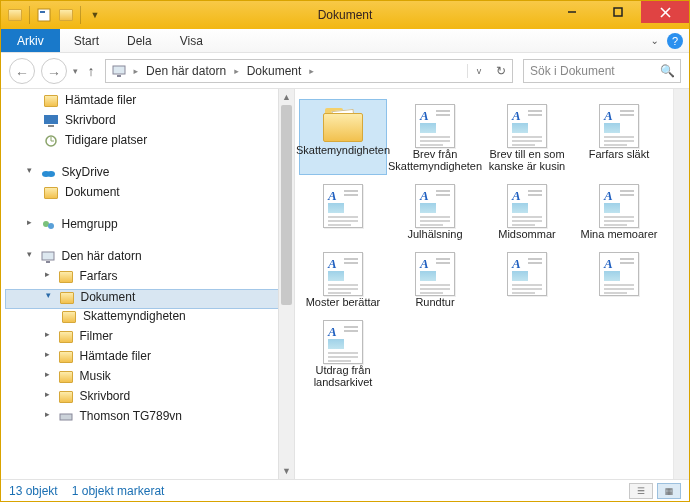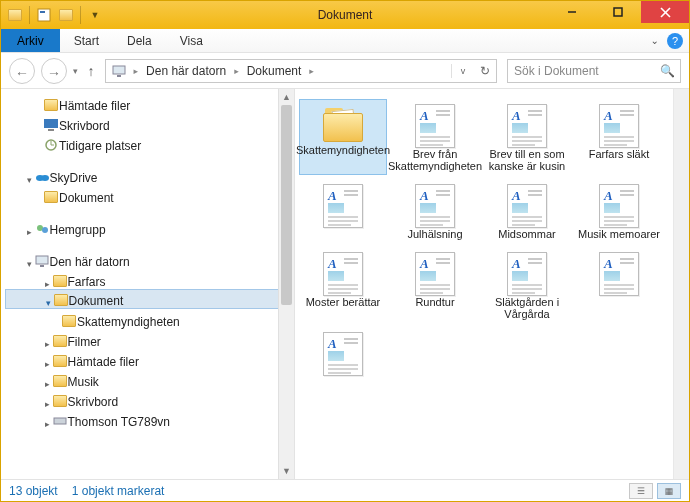--- a/index.html
+++ b/index.html
@@ -7,39 +7,39 @@
   .window { width: 690px; height: 502px; border: 1px solid #d9a300; display: flex; flex-direction: column; }
   .titlebar { height: 28px; background: linear-gradient(#f8c947,#f2b712); display: flex; align-items: center; position: relative; }
   .tb-icons { display: flex; align-items: center; gap: 2px; padding-left: 4px; }
   .tb-icon { width: 20px; height: 20px; display: flex; align-items: center; justify-content: center; }
   .tb-sep { width: 1px; height: 18px; background: rgba(0,0,0,.2); margin: 0 2px;}
   .title { position: absolute; left: 0; right: 0; text-align: center; font-size: 12px; color: #322; pointer-events:none;}
   .winbtns { position: absolute; right: 0; top: 0; display: flex; height: 22px;}
   .winbtn { width: 46px; display: flex; align-items: center; justify-content: center; color:#000; font-size: 12px;}
   .winbtn.close { background: #e04343; color: #fff; width: 48px;}
   .menubar { height: 24px; background: linear-gradient(#fff,#f6f6f6); border-bottom: 1px solid #e3e3e3; display: flex; align-items: stretch; font-size: 12px; color:#333; position:relative;}
-  .menu-arkiv { background: #1979ca; color:#000000; padding: 8px 16px; display:flex; align-items:center;}
+  .menu-arkiv { background: #1979ca; color:#ffffff; padding: 8px 16px; display:flex; align-items:center;}
   .menu-item { padding: 0 14px; display:flex; align-items:center;}
   .menu-right { position:absolute; right:6px; top:0; bottom:0; display:flex; align-items:center; gap:8px;}
   .help { width:16px; height:16px; border-radius:50%; background:#2b90ef; color:#fff; font-size:11px; display:flex; align-items:center; justify-content:center;}
   .navbar { height: 36px; border-bottom:1px solid #e3e3e3; display:flex; align-items:center; gap:6px; padding: 0 8px;}
   .navbtn { width:26px; height:26px; border:1px solid #ccc; border-radius:50%; display:flex; align-items:center; justify-content:center; color:#777; font-size:14px;}
   .uparr { font-size:14px; color:#555; padding:0 4px;}
   .addrbar { flex:1; height:24px; border:1px solid #c8c8c8; display:flex; align-items:center; font-size:12px; color:#333; background:#fff; }
   .addrbar .seg { padding:0 6px; display:flex; align-items:center; height:100%;}
   .addrbar .sep { color:#888; font-size:9px; padding:0 2px;}
   .addrbar .spacer{flex:1}
   .addr-right { display:flex; align-items:center; border-left:1px solid #e0e0e0;}
   .addr-icon { width:22px; display:flex; align-items:center; justify-content:center; color:#666;}
-  .searchbox { width:174px; height:24px; border:1px solid #c8c8c8; display:flex; align-items:center; font-size:12px; color:#888; background:#fff; padding-left:6px; margin-left:4px;}
+  .searchbox { width:158px; height:24px; border:1px solid #c8c8c8; display:flex; align-items:center; font-size:12px; color:#888; background:#fff; padding-left:6px; margin-left:4px;}
   .searchbox .mag { margin-left:auto; width:24px; color:#777; text-align:center;}
   .body { flex:1; display:flex; min-height:0;}
   .tree { width:294px; border-right:1px solid #e3e3e3; overflow:hidden; position:relative; background:#fff;}
   .tree-inner { padding: 4px 0 4px 0; font-size:12px; color:#222;}
-  .titem { display:flex; align-items:flex-end; height:20px; padding-left:24px; white-space:nowrap;}
+  .titem { display:flex; align-items:flex-start; height:20px; padding-left:24px; gap:6px; white-space:nowrap;}
   .titem.l2 { padding-left:42px;}
   .titem.l3 { padding-left:60px;}
   .titem.spacer { height:12px;}
   .titem.sel { background:#d8e6f2; border:1px solid #a3c7e8; height:20px; margin:0 2px 0 4px; padding-left:38px;}
   .ticon { width:16px; height:16px; display:flex; align-items:center; justify-content:center;}
   .tree-scroll { position:absolute; right:0; top:0; bottom:0; width:16px; background:#f0f0f0; border-left:1px solid #e0e0e0; display:flex; flex-direction:column;}
   .tree-scroll .arrow{height:16px; display:flex; align-items:center; justify-content:center; color:#777; font-size:9px;}
   .tree-scroll .thumb{ margin:0 2px; background:#c8c8c8; border-radius:2px; height:200px;}
   .content { flex:1; position:relative; overflow:hidden; background:#fff;}
   .items { display:flex; flex-wrap:wrap; padding:10px 4px; gap:4px 4px; align-content:flex-start;}
@@ -366,21 +366,21 @@
           <div class="item">
             <div class="icon-doc">
               <span class="a">A</span>
               <div class="bar"></div>
               <div class="bar b2"></div>
               <div class="pic"></div>
               <div class="line" style="top:31px"></div>
               <div class="line" style="top:35px"></div>
               <div class="line" style="top:39px;width:60%"></div>
             </div>
-            <span>Musik memoarer</span>
+            <span>Mina memoarer</span>
           </div>
           <div class="item">
             <div class="icon-doc">
               <span class="a">A</span>
               <div class="bar"></div>
               <div class="bar b2"></div>
               <div class="pic"></div>
               <div class="line" style="top:31px"></div>
               <div class="line" style="top:35px"></div>
               <div class="line" style="top:39px;width:60%"></div>
@@ -402,43 +402,43 @@
           <div class="item">
             <div class="icon-doc">
               <span class="a">A</span>
               <div class="bar"></div>
               <div class="bar b2"></div>
               <div class="pic"></div>
               <div class="line" style="top:31px"></div>
               <div class="line" style="top:35px"></div>
               <div class="line" style="top:39px;width:60%"></div>
             </div>
-            <span>Släktgården i Vårgårda</span>
-          </div>
-          <div class="item">
-            <div class="icon-doc">
-              <span class="a">A</span>
-              <div class="bar"></div>
-              <div class="bar b2"></div>
-              <div class="pic"></div>
-              <div class="line" style="top:31px"></div>
-              <div class="line" style="top:35px"></div>
-              <div class="line" style="top:39px;width:60%"></div>
-            </div>
-          </div>
-          <div class="item">
-            <div class="icon-doc">
-              <span class="a">A</span>
-              <div class="bar"></div>
-              <div class="bar b2"></div>
-              <div class="pic"></div>
-              <div class="line" style="top:31px"></div>
-              <div class="line" style="top:35px"></div>
-              <div class="line" style="top:39px;width:60%"></div>
-            </div>
+          </div>
+          <div class="item">
+            <div class="icon-doc">
+              <span class="a">A</span>
+              <div class="bar"></div>
+              <div class="bar b2"></div>
+              <div class="pic"></div>
+              <div class="line" style="top:31px"></div>
+              <div class="line" style="top:35px"></div>
+              <div class="line" style="top:39px;width:60%"></div>
+            </div>
+          </div>
+          <div class="item">
+            <div class="icon-doc">
+              <span class="a">A</span>
+              <div class="bar"></div>
+              <div class="bar b2"></div>
+              <div class="pic"></div>
+              <div class="line" style="top:31px"></div>
+              <div class="line" style="top:35px"></div>
+              <div class="line" style="top:39px;width:60%"></div>
+            </div>
+            <span>Utdrag från landsarkivet</span>
           </div>
         </div>
       <div class="content-scroll"></div>
     </div>
   </div>
 
   <div class="statusbar">
     <span>13 objekt</span>
     <span>1 objekt markerat</span>
     <div class="status-right">

